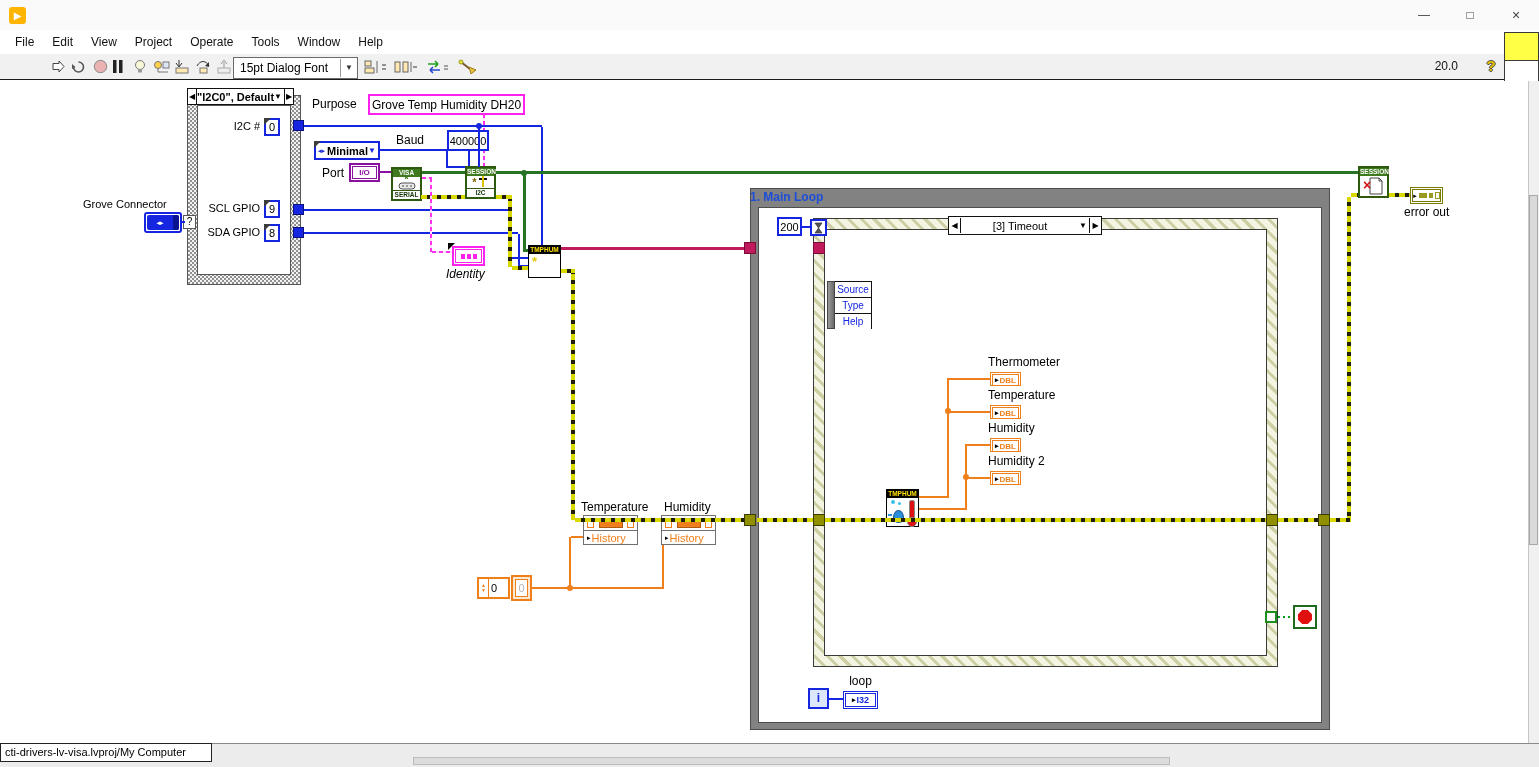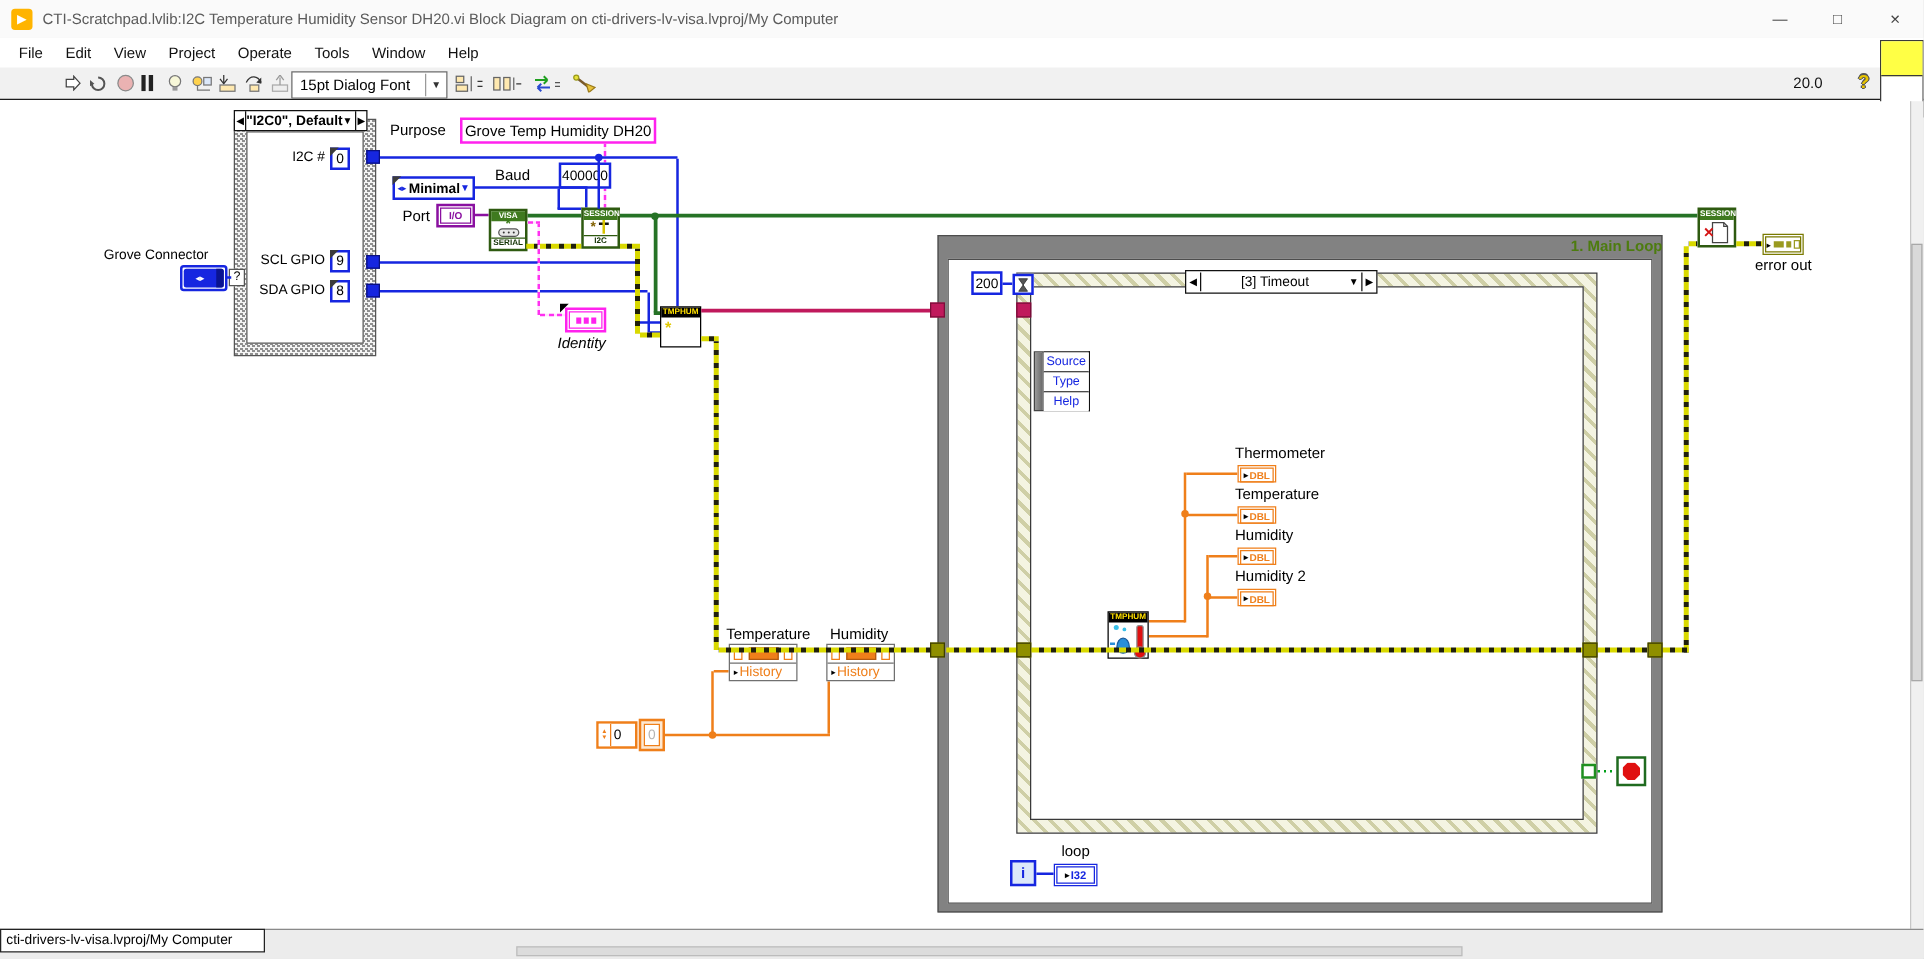--- a/index.html
+++ b/index.html
@@ -52,21 +52,21 @@
   #caseOuter{left:187px;top:95px;width:114px;height:190px;border:1px solid #555;box-sizing:border-box;
     background:repeating-conic-gradient(#8f8f8f 0% 25%,#f4f4f4 0% 50%);background-size:4px 4px;}
   #caseInner{left:197px;top:105px;width:94px;height:170px;background:#fff;border:1px solid #555;box-sizing:border-box;}
   .selbox{position:absolute;background:#fff;border:1px solid #111;box-sizing:border-box;display:flex;align-items:center;font-size:11px;}
   .selbox .arr{width:11px;text-align:center;font-size:8px;line-height:15px;}
   .selbox .la{border-right:1px solid #111;}
   .selbox .ra{border-left:1px solid #111;}
   .selbox .stxt{flex:1;text-align:center;white-space:nowrap;font-weight:bold;}
   .selbox .dd{font-size:8px;padding-right:2px;}
   #loopOuter{left:750px;top:188px;width:580px;height:542px;background:#828282;border:1px solid #4d4d4d;box-sizing:border-box;}
-  #loopTitle{left:750px;top:190px;width:580px;text-align:right;color:#4d7c0f;font-weight:bold;font-size:12px;}
+  #loopTitle{left:750px;top:190px;width:580px;text-align:left;color:#1d4ed8;font-weight:bold;font-size:12px;}
   #loopInner{left:758px;top:207px;width:564px;height:516px;background:#fff;border:1px solid #4d4d4d;box-sizing:border-box;}
   #eventOuter{left:813px;top:218px;width:465px;height:449px;border:1px solid #3a3a3a;box-sizing:border-box;
     background:repeating-linear-gradient(45deg,#f4f4e2 0 6px,#cfcfa6 6px 9px);}
   #eventInner{left:824px;top:229px;width:443px;height:427px;background:#fff;border:1px solid #3a3a3a;box-sizing:border-box;}
   
   .constb{position:absolute;border:2px solid #1626e0;background:#fff;box-sizing:border-box;
           display:flex;align-items:center;justify-content:center;font-size:11px;}
   .fold{position:absolute;width:0;height:0;border-top:7px solid #3c3c3c;border-right:7px solid transparent;}
   .icon{position:absolute;box-sizing:border-box;background:#fff;display:flex;flex-direction:column;}
   .ic-green{border:2px solid #2e5a10;}
@@ -95,21 +95,20 @@
              font-size:11px;padding:2px 0 0 4px;white-space:nowrap;}
   #hthumb{left:413px;top:757px;width:757px;height:8px;background:#dcdcdc;border:1px solid #bcbcbc;box-sizing:border-box;}
 </style>
 </head>
 <body>
 
 <div id="app">
 
   <div class="abs" id="titlebar">
     <div class="abs" id="lvicon">▶</div>
-    <div class="abs" id="titletext">CTI-Scratchpad.lvlib:I2C Temperature Humidity Sensor DH20.vi Block Diagram on cti-drivers-lv-visa.lvproj/My Computer</div>
     <div class="abs wbtn" style="left:1401px;">—</div>
     <div class="abs wbtn" style="left:1447px;">□</div>
     <div class="abs wbtn" style="left:1493px;font-size:14px;">×</div>
   </div>
 
   <div class="abs" id="menubar">
     <span class="menuitem">File</span>
     <span class="menuitem">Edit</span>
     <span class="menuitem">View</span>
     <span class="menuitem">Project</span>

